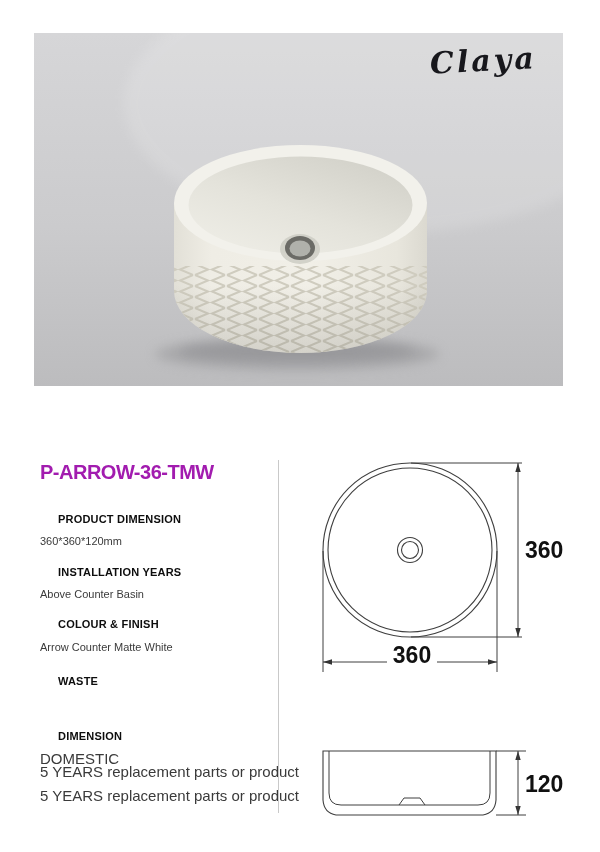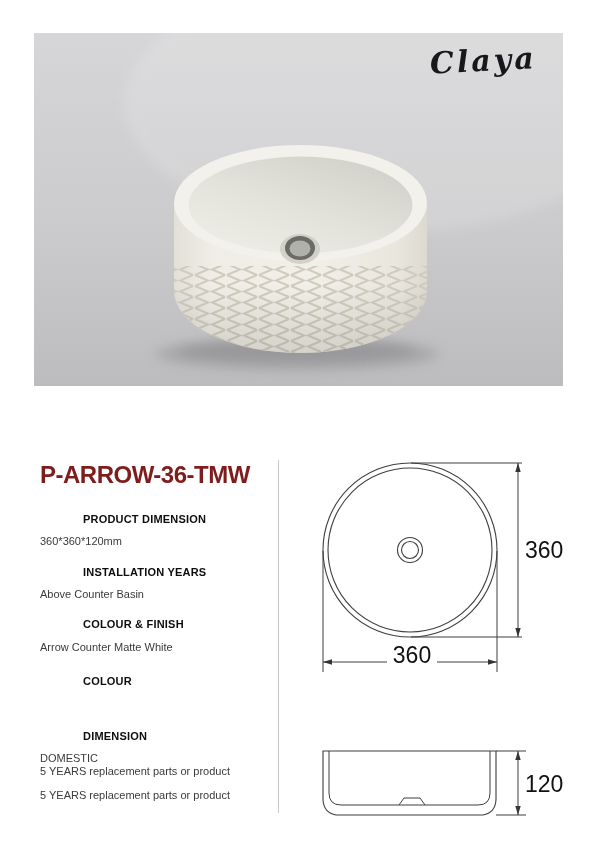--- a/index.html
+++ b/index.html
@@ -7,37 +7,37 @@
   .page{position:relative;width:600px;height:852px;background:#ffffff;overflow:hidden;}
 
   
   .photo{position:absolute;left:34px;top:33px;width:529px;height:353px;}
   .photo svg{display:block;}
   .logo{position:absolute;right:26px;top:10px;
         font-family:"DejaVu Serif",serif;font-style:italic;font-weight:bold;
         font-size:30px;color:#17171c;letter-spacing:3px;transform:rotate(-3deg);}
 
   
-  .tcode{position:absolute;left:40px;top:461px;font-size:24px;font-weight:bold;
-         color:#7f1d1d;letter-spacing:-0.5px;white-space:nowrap;}
-  .slabel{position:absolute;left:52px;font-size:11px;font-weight:bold;color:#0d0d0d;
+  .tcode{position:absolute;left:40px;top:461px;font-size:20px;font-weight:bold;
+         color:#a21caf;letter-spacing:-0.5px;white-space:nowrap;}
+  .slabel{position:absolute;left:27px;font-size:11px;font-weight:bold;color:#0d0d0d;
           letter-spacing:0.2px;white-space:nowrap;padding-left:31px;}
   .svalue{position:absolute;left:40px;font-size:11px;color:#3a3a3a;white-space:nowrap;text-align:right;}
-  .wblock{position:absolute;left:40px;font-size:11px;color:#3a3a3a;line-height:13px;white-space:nowrap;}
+  .wblock{position:absolute;left:40px;font-size:15px;color:#3a3a3a;line-height:13px;white-space:nowrap;}
   .p1{top:513px}.p2{top:535px}
   .p3{top:566px}.p4{top:588px}
   .p5{top:618px}.p6{top:641px}
   .p7{top:675px}.p8{top:697px}
   .p9{top:730px}
   .p10{top:752px}.p11{top:789px}
 
   .divider{position:absolute;left:278px;top:460px;width:1px;height:353px;background:#c9c9c9;}
 
   
-  .drawing{position:absolute;left:290px;top:450px;width:300px;height:402px;}
+  .drawing{position:absolute;left:290px;top:450px;width:300px;height:402px;font-weight:bold;}
   .dim-text{font-family:"Liberation Sans",sans-serif;font-size:23px;fill:#111;}
 </style>
 </head>
 <body>
 
 <div class="page">
 
   <div class="photo">
     <svg width="529" height="353" viewBox="0 0 529 353">
       <defs>
@@ -101,21 +101,21 @@
 
   <div class="slabel p1">PRODUCT DIMENSION</div>
   <div class="svalue p2">360*360*120mm</div>
 
   <div class="slabel p3">INSTALLATION YEARS</div>
   <div class="svalue p4">Above Counter Basin</div>
 
   <div class="slabel p5">COLOUR &amp; FINISH</div>
   <div class="svalue p6">Arrow Counter Matte White</div>
 
-  <div class="slabel p7">COLOUR</div>
+  <div class="slabel p7">WASTE</div>
 
   <div class="slabel p9">DIMENSION</div>
 
   <div class="wblock p10">
     <div>DOMESTIC</div>
     <div>5 YEARS replacement parts or product</div>
   </div>
   <div class="wblock p11">
     <div>5 YEARS replacement parts or product</div>
   </div>

